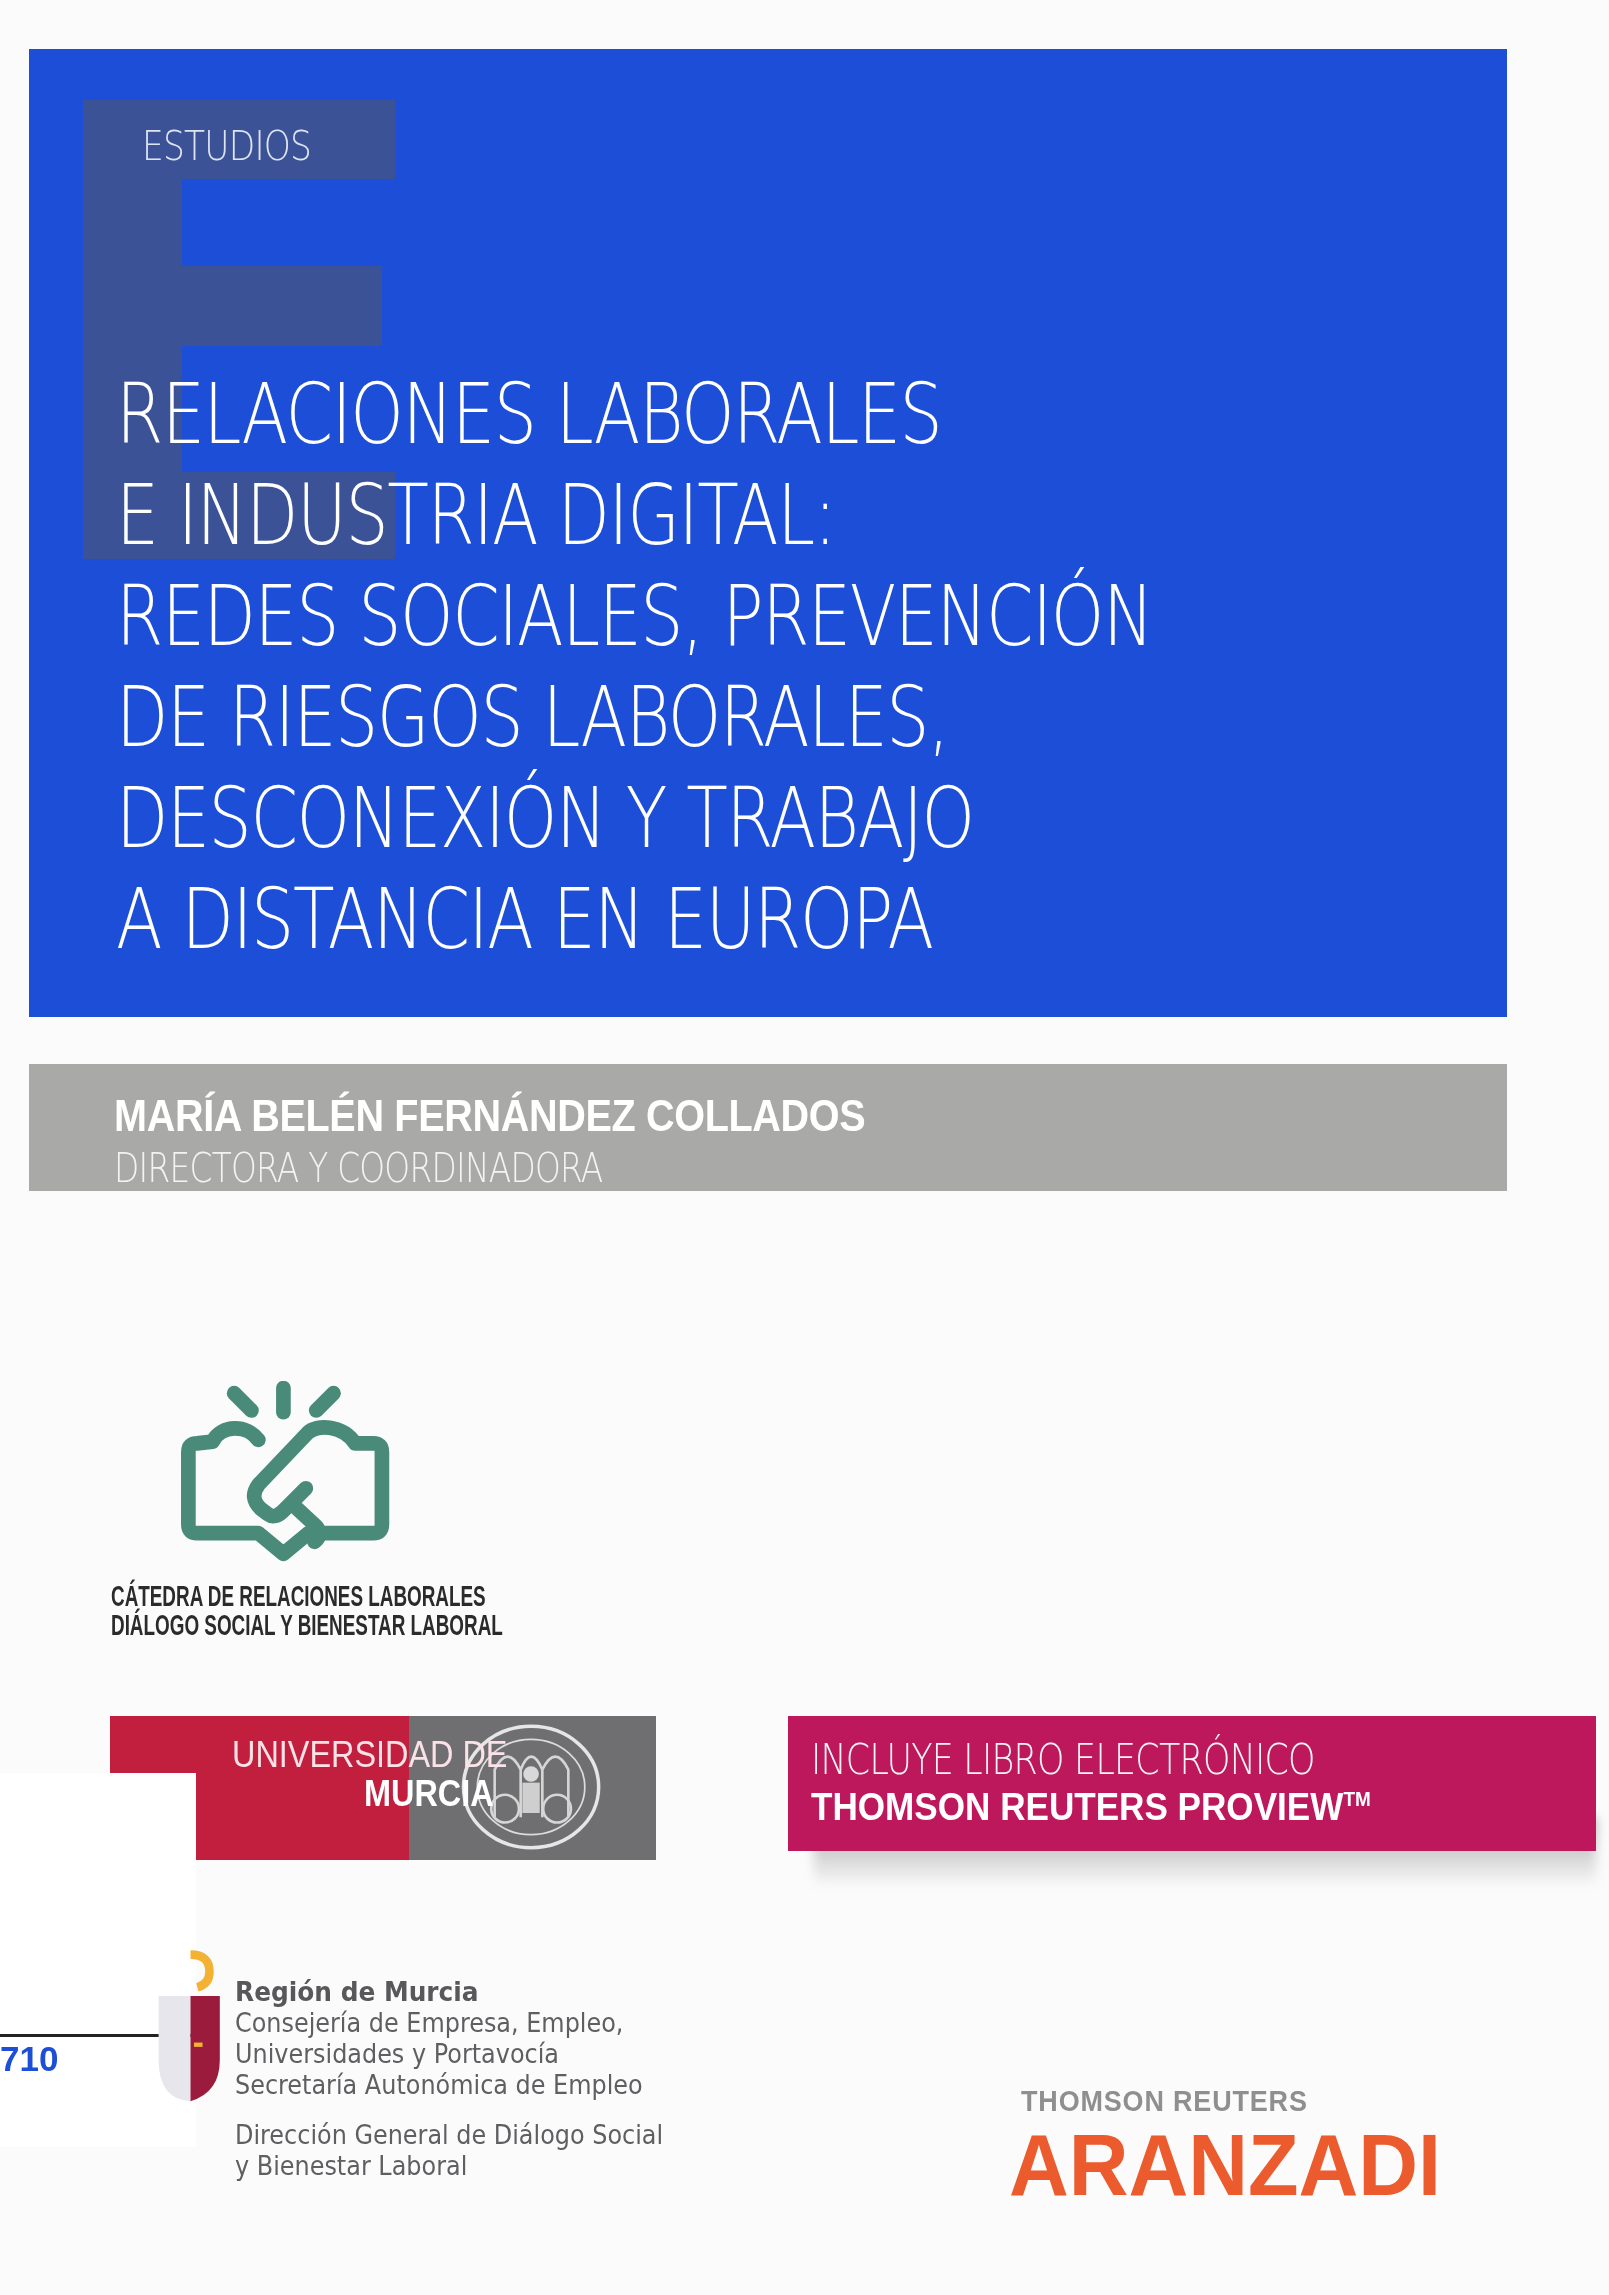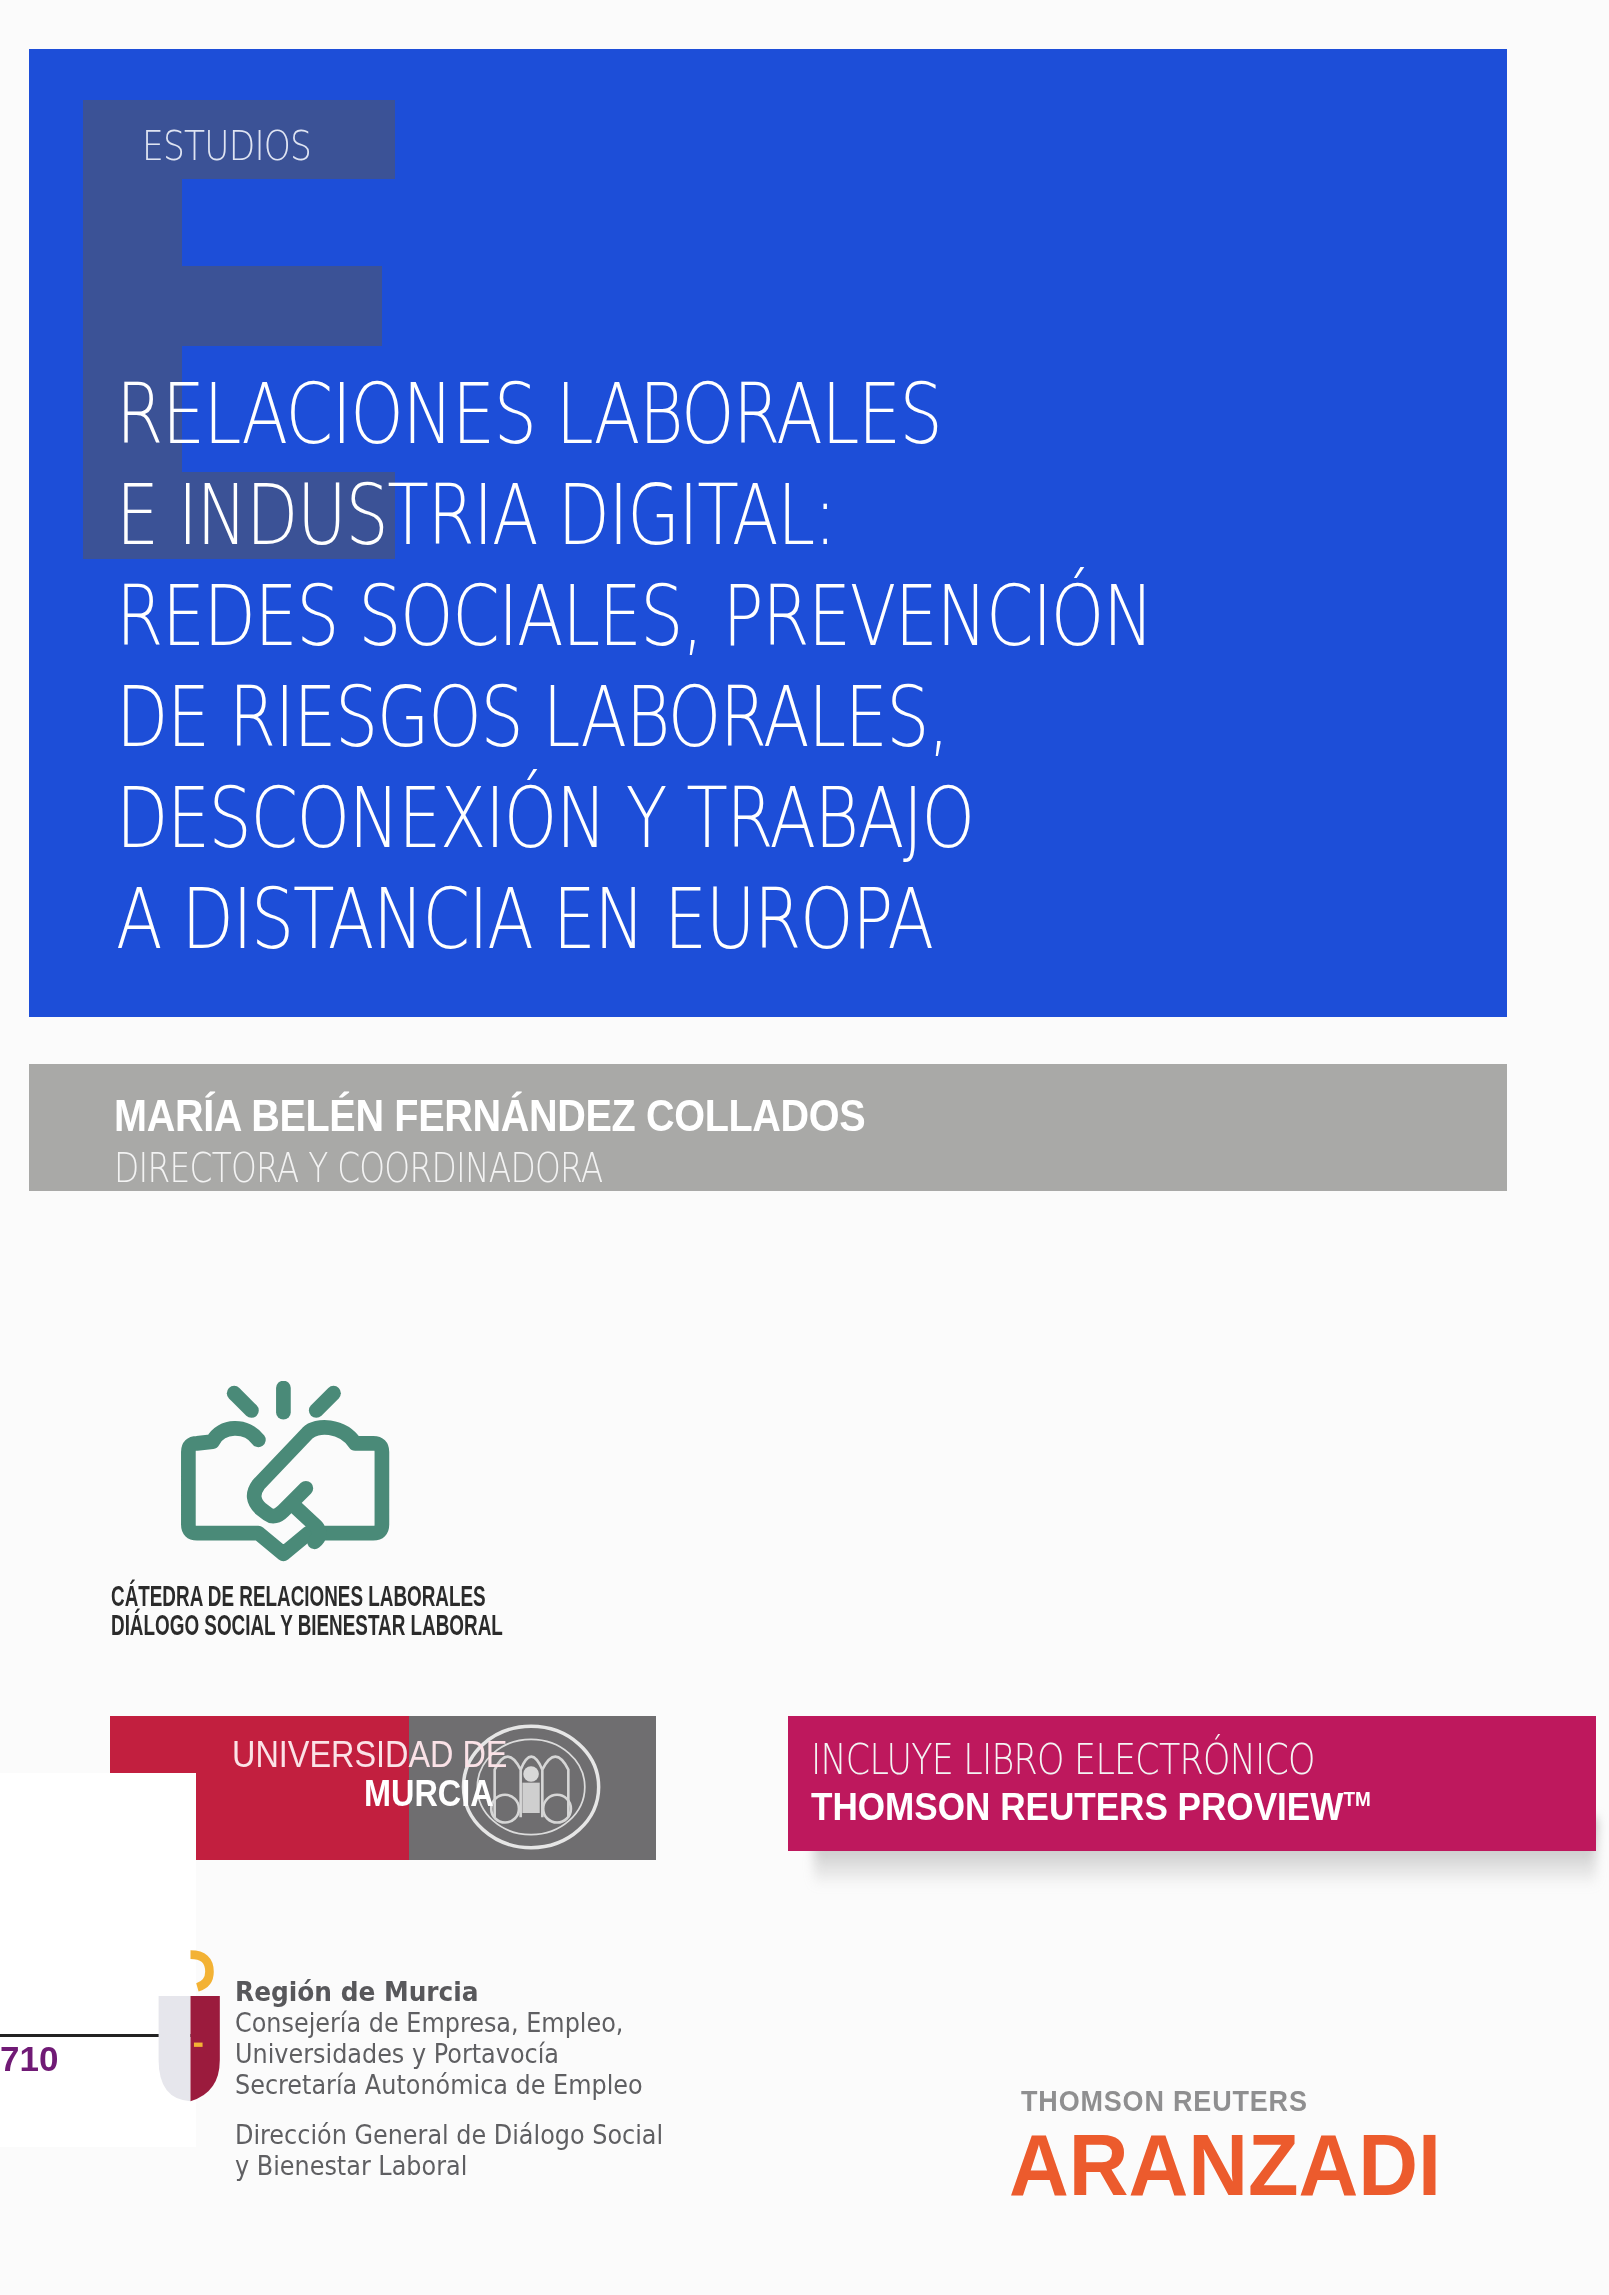--- a/index.html
+++ b/index.html
@@ -75,21 +75,21 @@
   #um-line2 {
     left:364px; top:1773px; color:#ffffff; white-space:nowrap;
     font-family:"Liberation Sans", sans-serif; font-weight:bold; font-size:36px;
     transform:scaleX(0.9); transform-origin:left top;
   }
 
   
   #sticker { left:0px; top:1773px; width:196px; height:374px; background:#ffffff; }
   #sticker-rule { left:0px; top:2034px; width:196px; height:2.6px; background:#222; }
   #sticker-code {
-    left:0px; top:2039px; color:#701a75;
+    left:0px; top:2039px; color:#1d4ed8;
     font-family:"Liberation Sans", sans-serif; font-weight:bold; font-size:35px;
   }
 
   
   #ebook-shadow {
     left:814px; top:1818px; width:782px; height:69px;
     background:linear-gradient(to bottom, rgba(150,150,150,0.85), rgba(250,250,250,0));
     filter:blur(5.2px);
   }
   #ebook-band { left:788px; top:1716px; width:808px; height:135px; background:#be185d; }

